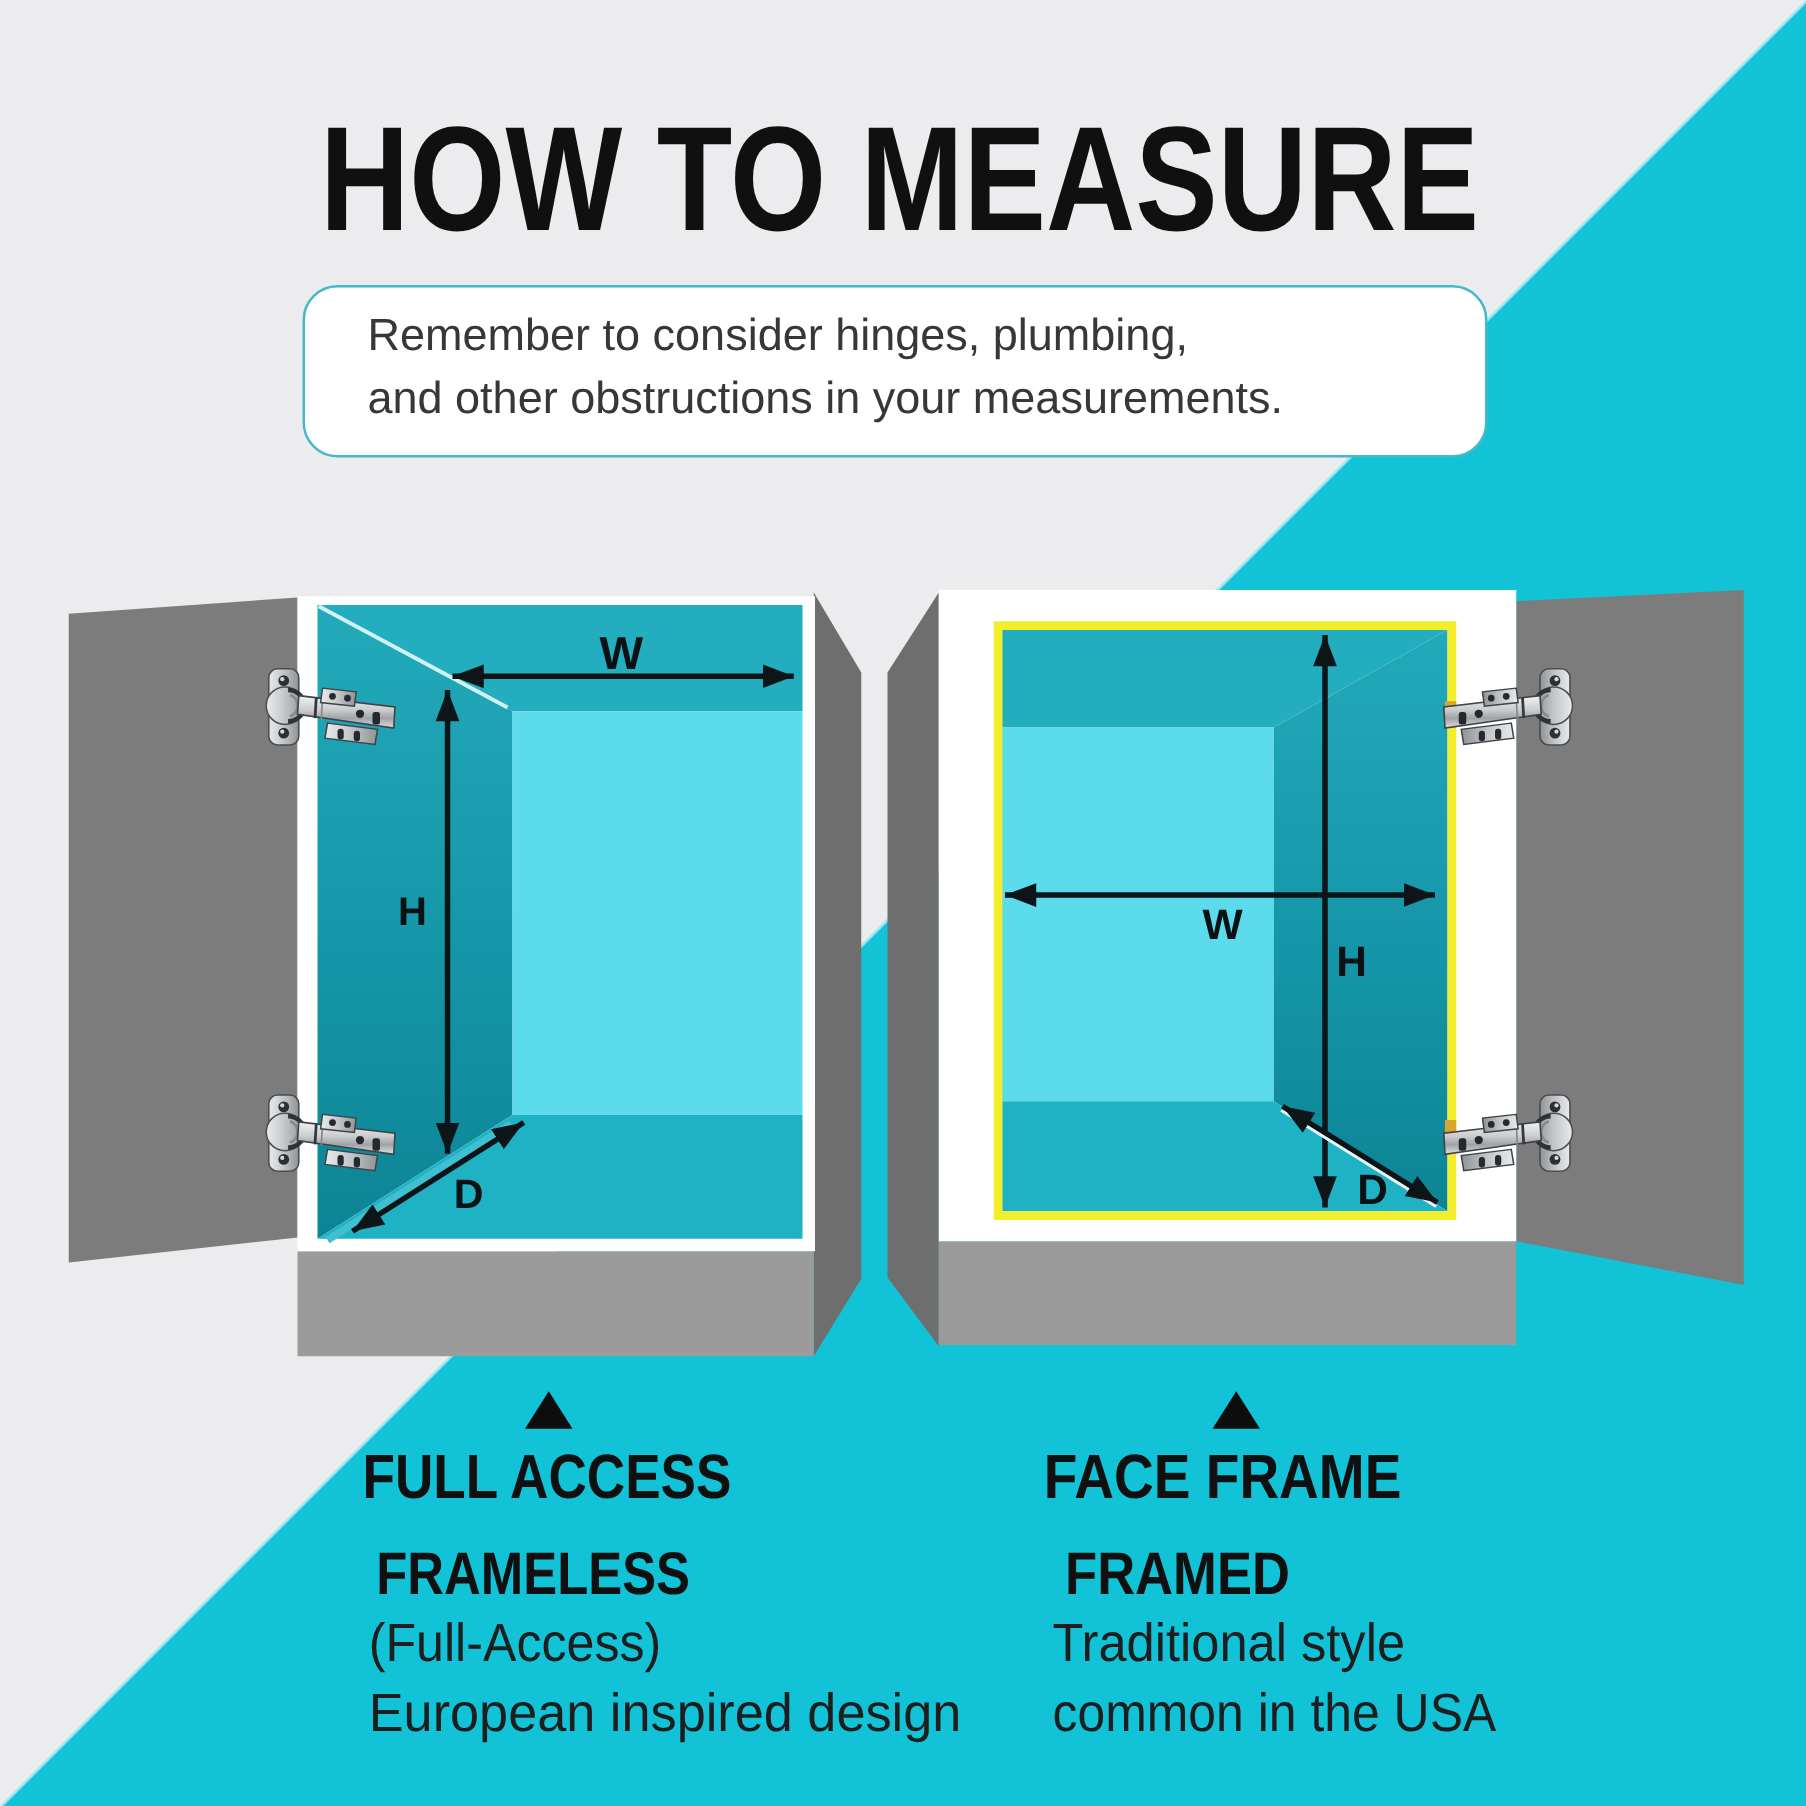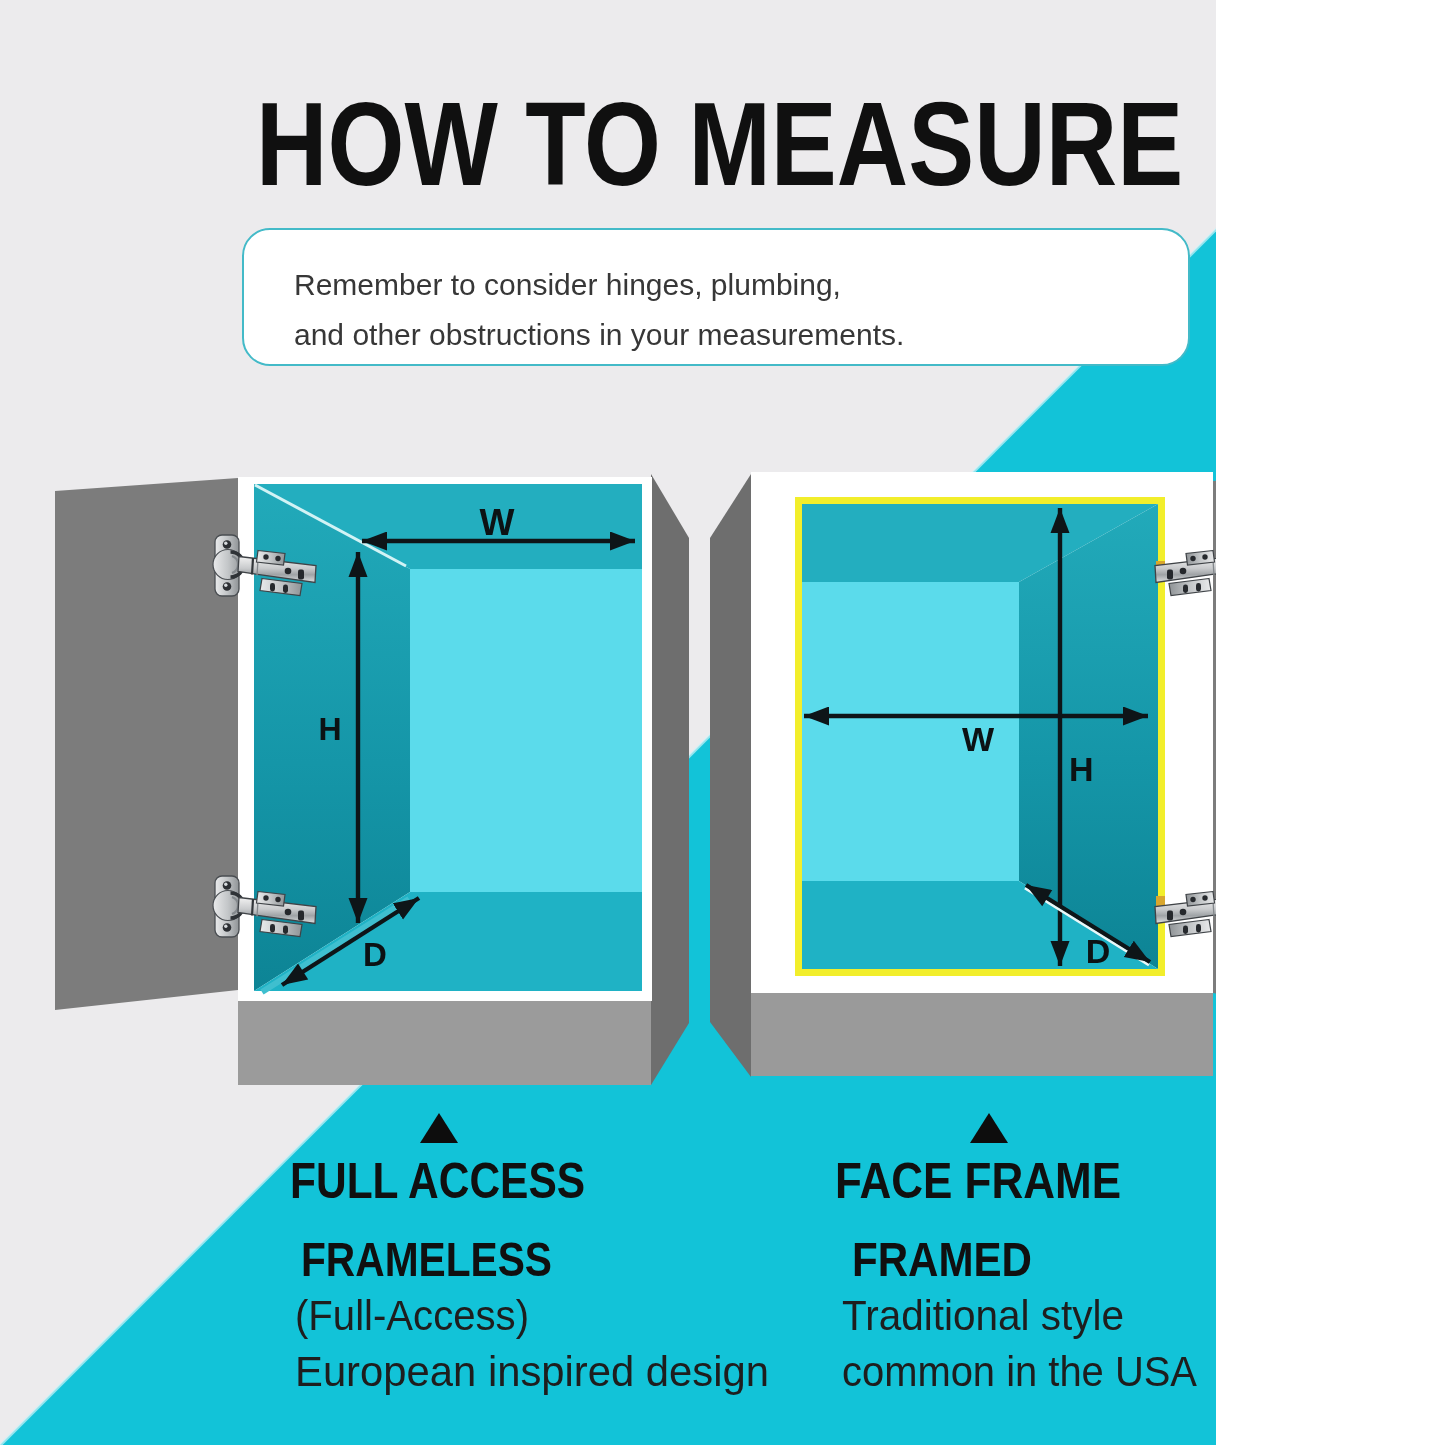--- a/index.html
+++ b/index.html
@@ -1,31 +1,31 @@
 <!DOCTYPE html>
 <html><head>
 <meta charset="utf-8">
 <style>
   html,body{margin:0;padding:0;}
-  #page{position:relative;width:1216px;height:1445px;overflow:hidden;background:#ecebed;font-family:"Liberation Sans",sans-serif;}
+  #page{position:relative;width:1445px;height:1445px;overflow:hidden;background:#ecebed;font-family:"Liberation Sans",sans-serif;}
   .abs{position:absolute;}
 </style>
 </head>
 <body>
 <div id="page">
 
   <div class="abs" style="left:0;top:0;width:1445px;height:1445px;background:#12c3d8;clip-path:polygon(1445px 0px, 1445px 1445px, 0px 1445px);"></div>
 
   <div class="abs" style="left:-302px;top:721px;width:2050px;height:3px;background:rgba(205,242,248,0.7);transform:rotate(-45deg);transform-origin:center;"></div>
 
   <div id="title" class="abs" style="left:256px;top:75px;font-weight:bold;font-size:119px;color:#101010;transform:scaleX(0.8315);transform-origin:left top;white-space:nowrap;">HOW TO MEASURE</div>
 
   <div id="infobox" class="abs" style="left:242px;top:228px;width:944px;height:134px;background:#ffffff;border:2px solid #43bac8;border-radius:28px;"></div>
 
-  <div id="infotext" class="abs" style="left:294px;top:260px;font-size:30px;line-height:50px;color:#373737;">Remember to consider hinges, plumbing,<br>and other obstructions in your measurements.</div>
+  <div id="infotext" class="abs" style="left:294px;top:243px;font-size:36px;line-height:50px;color:#373737;">Remember to consider hinges, plumbing,<br>and other obstructions in your measurements.</div>
 
   <svg id="cab" class="abs" style="left:0;top:0;" width="1445" height="1445" viewBox="0 0 1445 1445">
     <defs>
       <linearGradient id="metalH" x1="0" y1="0" x2="0" y2="1">
         <stop offset="0" stop-color="#f2f2f2"></stop>
           <stop offset="0.45" stop-color="#c9cbcd"></stop>
         <stop offset="0.7" stop-color="#9fa3a6"></stop>
           <stop offset="1" stop-color="#dfe1e2"></stop>
       </linearGradient>
       <linearGradient id="metalV" x1="0" y1="0" x2="1" y2="0">

